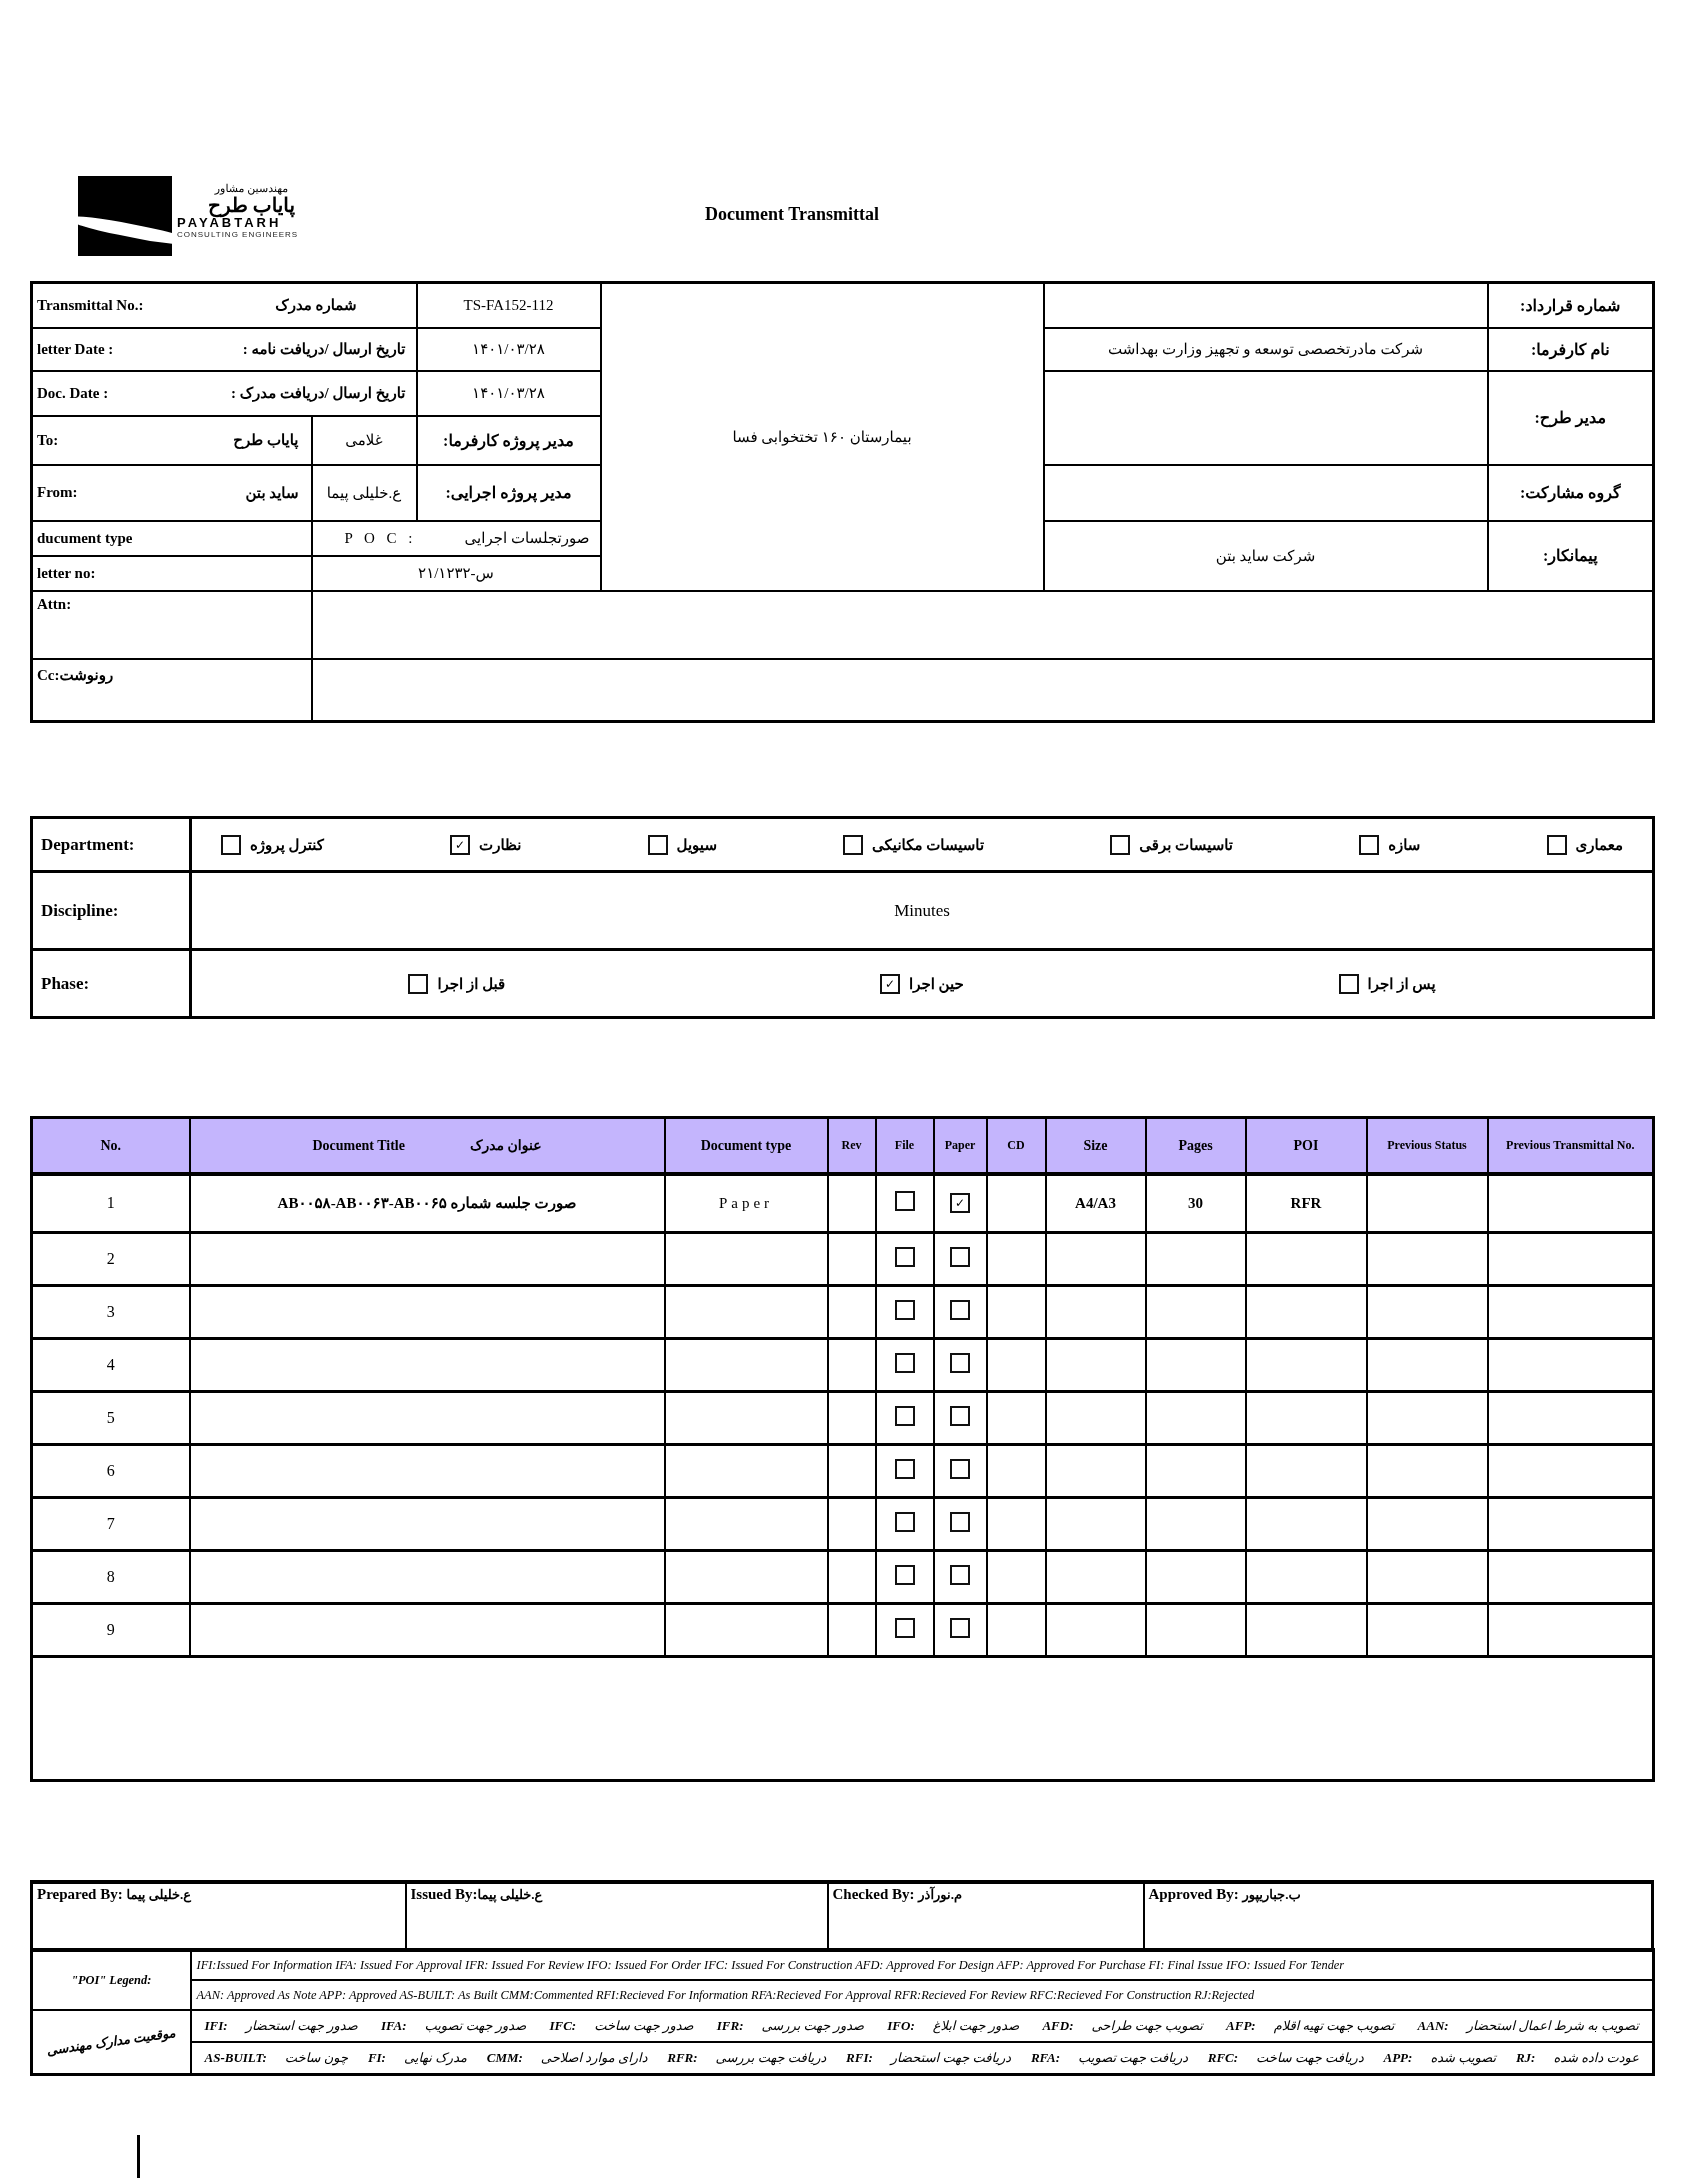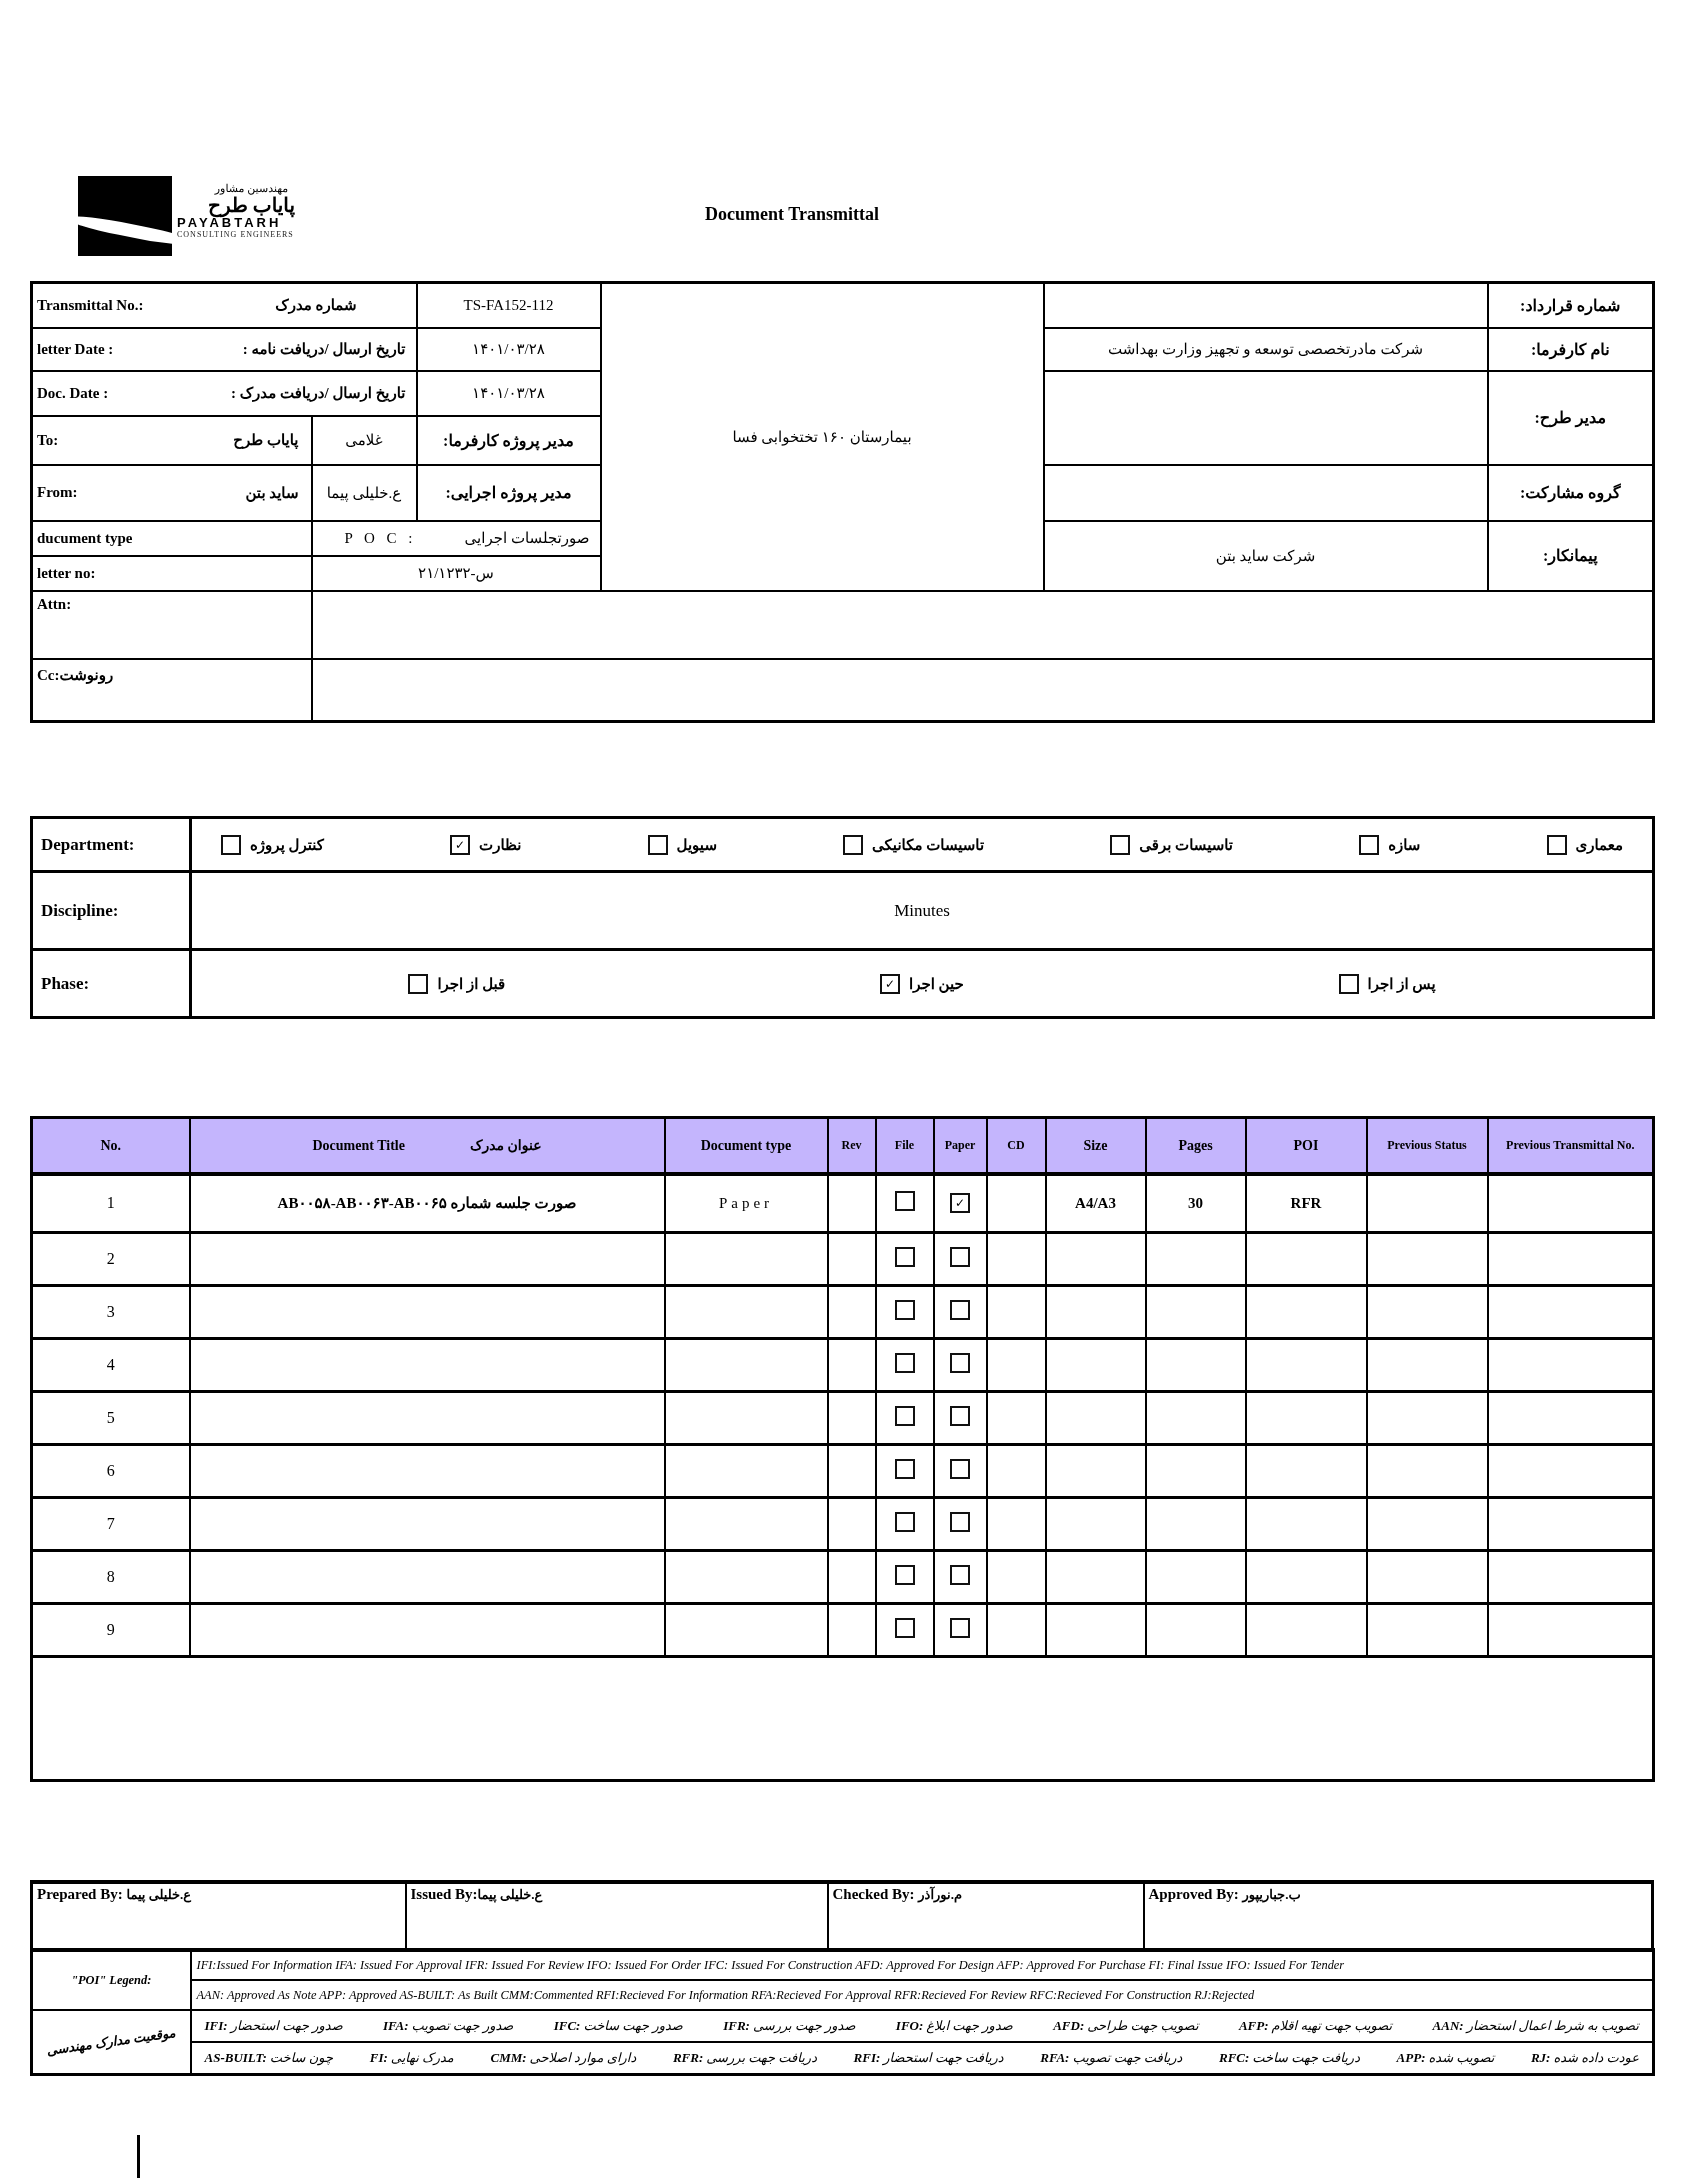--- a/index.html
+++ b/index.html
@@ -4,21 +4,21 @@
 <style>
   html,body{margin:0;padding:0;background:#fff;}
   body{width:1684px;height:2178px;position:relative;font-family:"Liberation Serif","DejaVu Serif",serif;color:#000;}
   
   .logo-box{position:absolute;left:78px;top:176px;width:94px;height:80px;background:#000;overflow:hidden;}
   .logo-swoosh{position:absolute;left:-12px;top:48px;width:129px;height:13px;background:#fff;border-radius:50%/60%;transform:rotate(11deg);}
   .logo-text{position:absolute;left:177px;top:182px;width:149px;}
   .logo-fa1{font-size:11px;text-align:center;direction:rtl;}
   .logo-fa2{font-size:20px;font-weight:bold;text-align:center;direction:rtl;line-height:20px;}
   .logo-en{font-size:13px;font-weight:bold;letter-spacing:3px;font-family:"Liberation Sans","DejaVu Sans",sans-serif;line-height:15px;}
-  .logo-sub{font-size:8px;letter-spacing:1px;font-family:Liberation Serif, serif;color:#222;}
+  .logo-sub{font-size:8px;letter-spacing:1px;font-family:Liberation Sans, sans-serif;color:#222;}
   
   .doc-title{position:absolute;left:593px;top:204px;width:398px;text-align:center;font-size:18px;font-weight:bold;}
   
   table{border-collapse:collapse;table-layout:fixed;width:1622px;}
   td{border:2px solid #000;padding:0 4px;font-size:15px;vertical-align:middle;overflow:hidden;}
   .tbl{position:absolute;left:30px;}
   .fa{direction:rtl;unicode-bidi:plaintext;}
   .b{font-weight:bold;}
   .dual{display:flex;justify-content:space-between;align-items:center;}
   .ctr{text-align:center;}
@@ -51,21 +51,21 @@
   #sigTable table{border:3px solid #000;border-top-width:4px;}
   #sigTable td{vertical-align:top;font-size:15px;height:62px;padding-top:2px;}
   .signame{font-size:13px;font-weight:bold;}
   
   #legendTable{top:1948px;}
   #legendTable table{border:3px solid #000;border-top-width:4px;}
   #legendTable td{font-size:12.4px;padding:0 5px;font-style:italic;}
   .leglabel{text-align:center;font-weight:bold;font-size:15px;}
   .falabel{transform:rotate(-8deg);font-size:13px;}
   .faleg{display:flex;justify-content:space-between;align-items:center;padding:0 8px;}
-  .faleg .ent{display:inline-flex;align-items:flex-start;gap:3px;white-space:nowrap;}
+  .faleg .ent{display:inline-flex;align-items:flex-start;gap:18px;white-space:nowrap;}
   .faleg .code{font-weight:bold;font-size:13px;}
   .faleg .desc{font-size:13px;direction:rtl;}
   .stub{position:absolute;left:137px;top:2135px;width:3px;height:43px;background:#000;}
 </style>
 </head>
 <body>
 
 <div class="logo-box">
   <div class="logo-swoosh"></div>
 </div>

